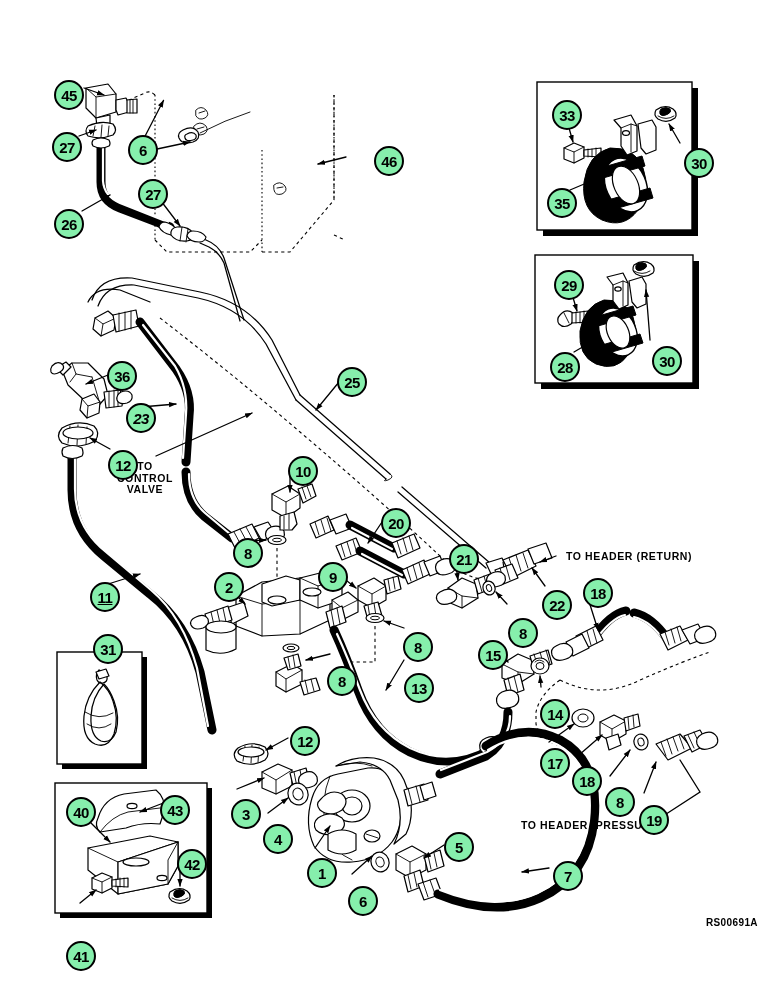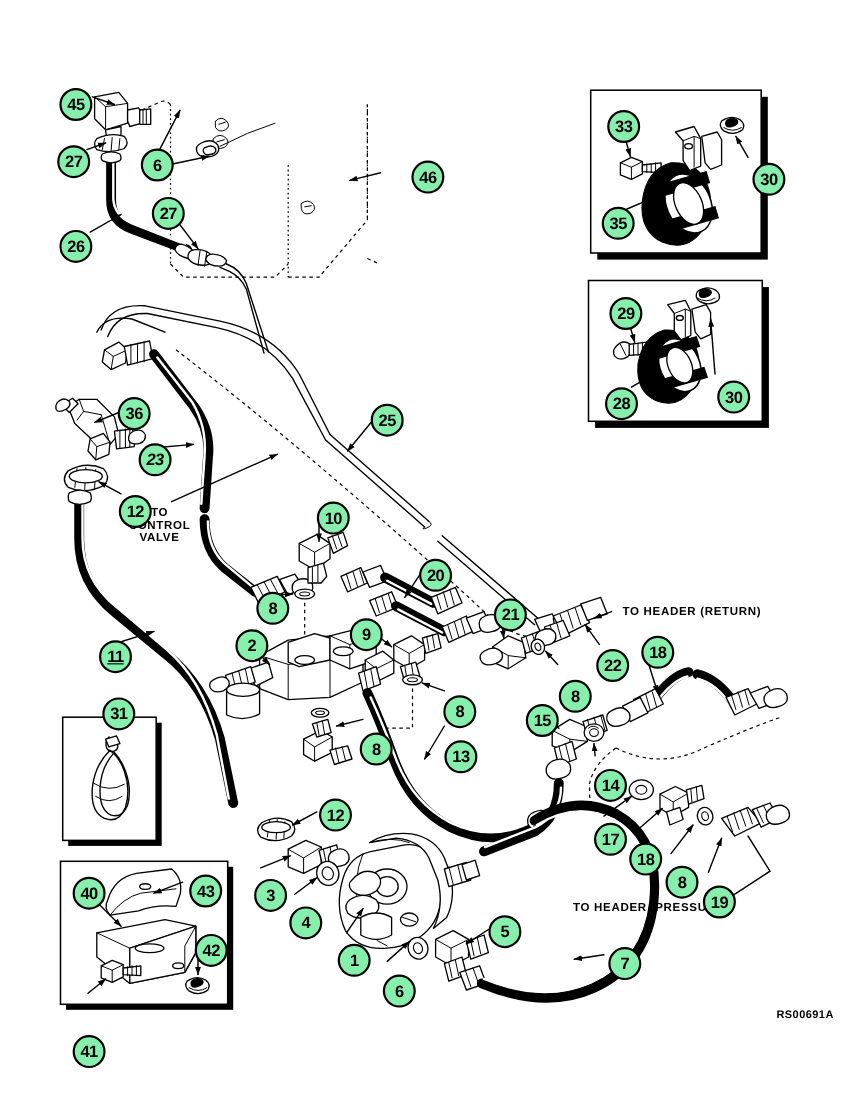--- a/index.html
+++ b/index.html
@@ -550,21 +550,21 @@
       <div class="callout" style="left: 93px; top: 634px;">31</div>
       <div class="callout" style="left: 327px; top: 666px;">8</div>
       <div class="callout" style="left: 540px; top: 699px;">14</div>
       <div class="callout" style="left: 404px; top: 673px;">13</div>
       <div class="callout" style="left: 540px; top: 748px;">17</div>
       <div class="callout" style="left: 572px; top: 766px;">18</div>
       <div class="callout" style="left: 605px; top: 787px;">8</div>
       <div class="callout" style="left: 639px; top: 805px;">19</div>
       <div class="callout" style="left: 290px; top: 726px;">12</div>
       <div class="callout" style="left: 66px; top: 797px;">40</div>
-      <div class="callout" style="left: 172px; top: 795px;">43</div>
+      <div class="callout" style="left: 160px; top: 795px;">43</div>
       <div class="callout" style="left: 177px; top: 849px;">42</div>
       <div class="callout" style="left: 66px; top: 903px; margin-top: 38px;">41</div>
       <div class="callout" style="left: 231px; top: 799px;">3</div>
       <div class="callout" style="left: 263px; top: 824px;">4</div>
       <div class="callout" style="left: 307px; top: 858px;">1</div>
       <div class="callout" style="left: 348px; top: 886px;">6</div>
       <div class="callout" style="left: 444px; top: 832px;">5</div>
       <div class="callout" style="left: 553px; top: 861px;">7</div>
     </div>
 

